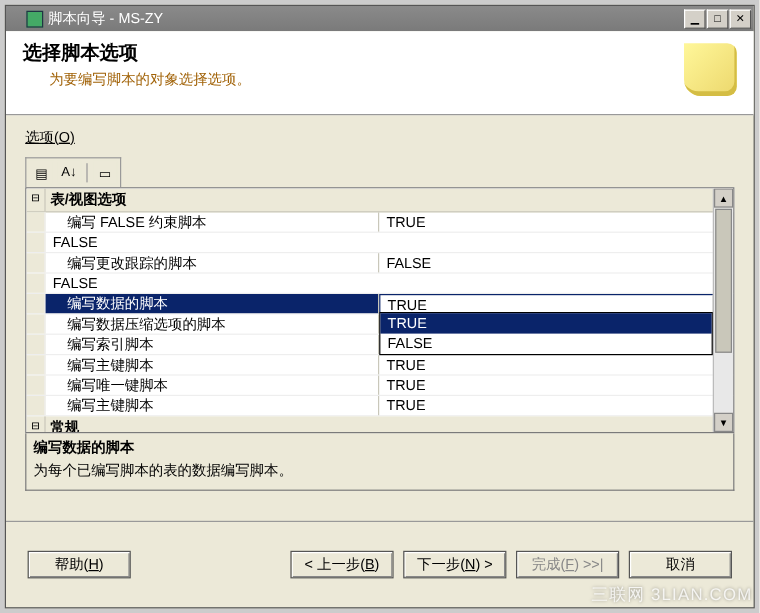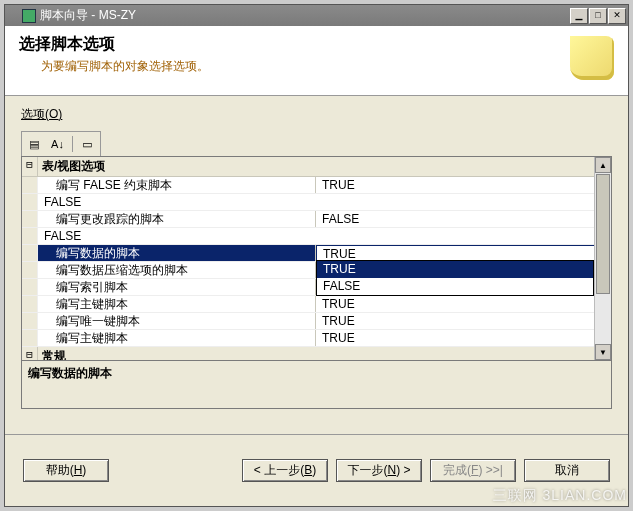--- a/index.html
+++ b/index.html
@@ -304,20 +304,21 @@
 
       <div class="grid-scroll">
         <div class="arrow" style="top:0">▲</div>
         <div class="thumb" style="top:17px;height:120px"></div>
         <div class="arrow" style="bottom:0">▼</div>
       </div>
     </div>
 
     <div class="desc-pane">
       <div class="name">编写数据的脚本</div>
+      <div>为每个已编写脚本的表的数据编写脚本。</div>
     </div>
     <div style="flex:1"></div>
   </div>
 
   <div class="button-bar">
     <div class="btn">
           <span>帮助(<span class="ak">H</span>)</span>
         </div>
     <div class="spacer"></div>
     <div class="btn">

